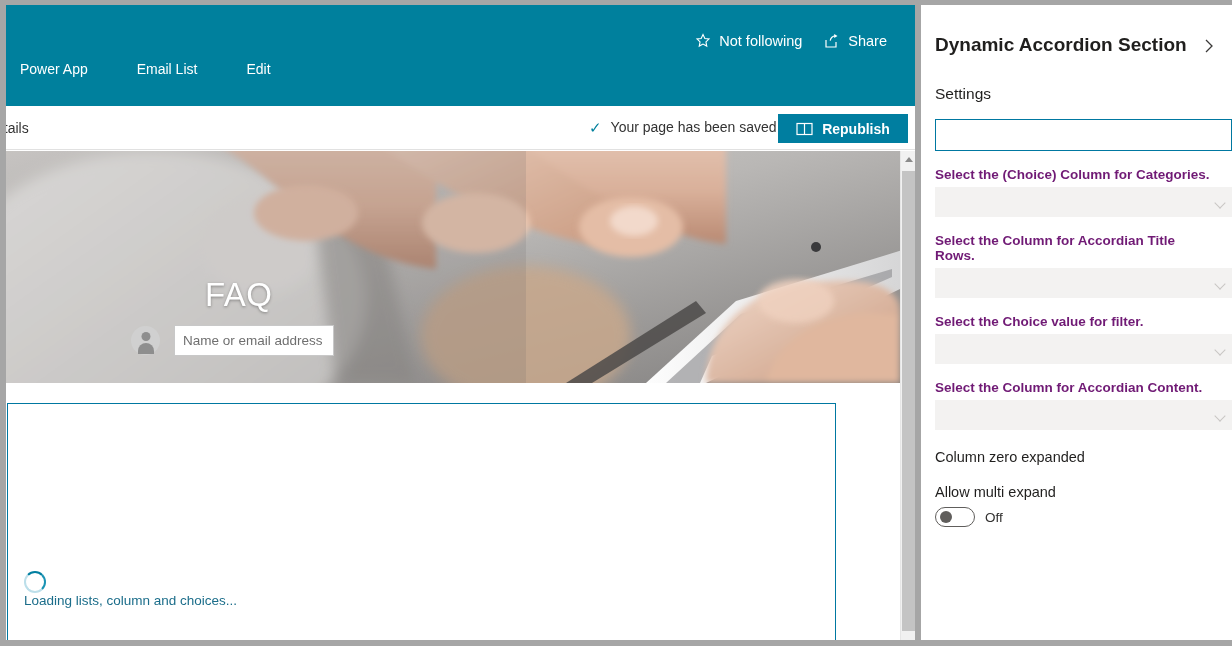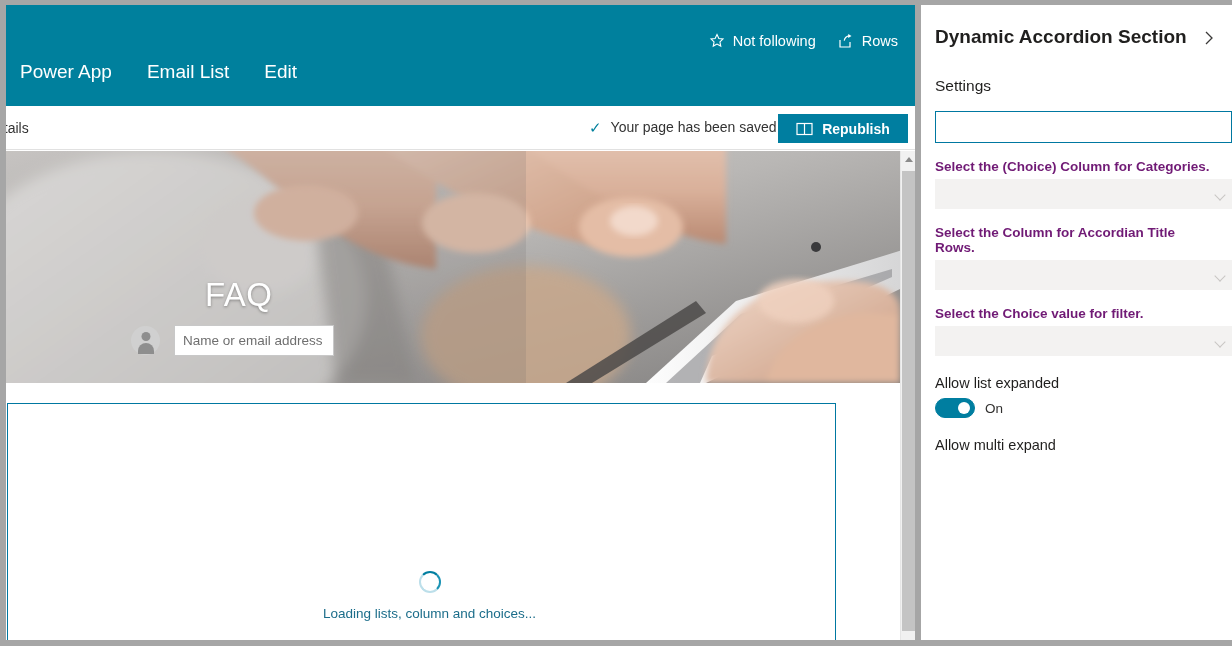--- a/index.html
+++ b/index.html
@@ -21,31 +21,31 @@
     overflow: hidden;
   }
 
   
   #site-header {
     position: absolute; left: 0; top: 0;
     width: 909px; height: 101px;
     background: #00809d;
   }
   #header-actions {
-    position: absolute; right: 17px; top: 28px;
+    position: absolute; right: 28px; top: 28px;
     display: flex; align-items: center; gap: 22px;
     color: #ffffff; font-size: 14.5px;
   }
   .hdr-action { display: flex; align-items: center; gap: 8px; cursor: pointer; color:#fff; }
   .hdr-action svg { display:block; }
 
   #site-nav {
     position: absolute; left: 12px; top: 54px;
-    display: flex; align-items: center; gap: 31px;
-    color: #ffffff; font-size: 19px;
+    display: flex; align-items: center; gap: 45px;
+    color: #ffffff; font-size: 14px;
   }
   #site-nav .nav-item { cursor: pointer; padding: 2px 2px; }
 
   
   #command-bar {
     position: absolute; left: 0; top: 101px;
     width: 909px; height: 44px;
     background: #ffffff;
     border-bottom: 1px solid #e1e1e1;
   }
@@ -126,21 +126,21 @@
   
   #webpart {
     position: relative;
     margin-left: 1px;
     width: 829px; height: 300px;
     border: 1px solid #0078a1;
     background: #ffffff;
   }
   #loading-block {
     position: absolute; left: 16px; right: 0; top: 167px;
-    display: flex; flex-direction: column; align-items: center; gap: 13px;
+    display: flex; flex-direction: column; 
   }
   #spinner {
     width: 22px; height: 22px; border-radius: 50%;
     border: 2.4px solid #bcdfea;
     border-top-color: #007ea0;
     border-right-color: #1a93b4;
   }
   #loading-text { font-size: 13.5px; color: #1b6d8a; }
 
   
@@ -165,21 +165,21 @@
     position: absolute; left: 1px; top: 20px;
     width: 13px; height: 460px;
     background: #c4c4c4; cursor: pointer;
   }
 
   
   #panel {
     position: absolute; left: 921px; top: 5px;
     width: 311px; height: 635px;
     background: #ffffff;
-    padding: 4px 0 0 0;
+    padding: 12px 0 0 0;
     overflow: hidden;
   }
   #panel-header {
     position: relative;
     padding: 17px 14px 0 14px;
     display: flex; align-items: flex-start; justify-content: space-between;
   }
   #panel-title {
     font-size: 19px; color: #201f1e; font-weight: bold; line-height: 1.2;
   }
@@ -251,21 +251,21 @@
           <span>Not following</span>
         </div>
         <div class="hdr-action">
           <span>
             <svg width="16" height="16" viewBox="0 0 16 16">
               <path d="M2 7v7h10V9" fill="none" stroke="#ffffff" stroke-width="1.2"></path>
               <path d="M6.2 7.6C6.8 4.6 9 3 11.4 2.9" fill="none" stroke="#ffffff" stroke-width="1.2"></path>
               <path d="M10.2 1l3.3 2-3.3 2z" fill="#ffffff"></path>
             </svg>
           </span>
-          <span>Rows</span>
+          <span>Share</span>
         </div>
       </div>
 
       <div id="site-nav">
         <span class="nav-item">Power App</span>
         <span class="nav-item">Email List</span>
         <span class="nav-item">Edit</span>
       </div>
     </div>
 
@@ -417,31 +417,37 @@
         </div>
       </div>
 
       <div class="field">
         <div class="field-label disabled">Select the Choice value for filter.</div>
         <div class="combo-disabled">
           <span class="chev"></span>
         </div>
       </div>
 
+      <div class="field">
+        <div class="field-label disabled">Select the Column for Accordian Content.</div>
+        <div class="combo-disabled">
+          <span class="chev"></span>
+        </div>
+      </div>
 
       <div class="toggle-group">
-        <div class="toggle-title">Allow list expanded</div>
+        <div class="toggle-title">Column zero expanded</div>
+      </div>
+
+      <div class="toggle-group">
+        <div class="toggle-title">Allow multi expand</div>
         <div class="toggle-row">
-          <div class="switch on">
+          <div class="switch off">
             <span class="knob"></span>
           </div>
-          <span class="toggle-state">On</span>
-        </div>
-      </div>
-
-      <div class="toggle-group">
-        <div class="toggle-title">Allow multi expand</div>
+          <span class="toggle-state">Off</span>
+        </div>
       </div>
 
     </div>
   </div>
 
 </div>
 
 </body></html>

